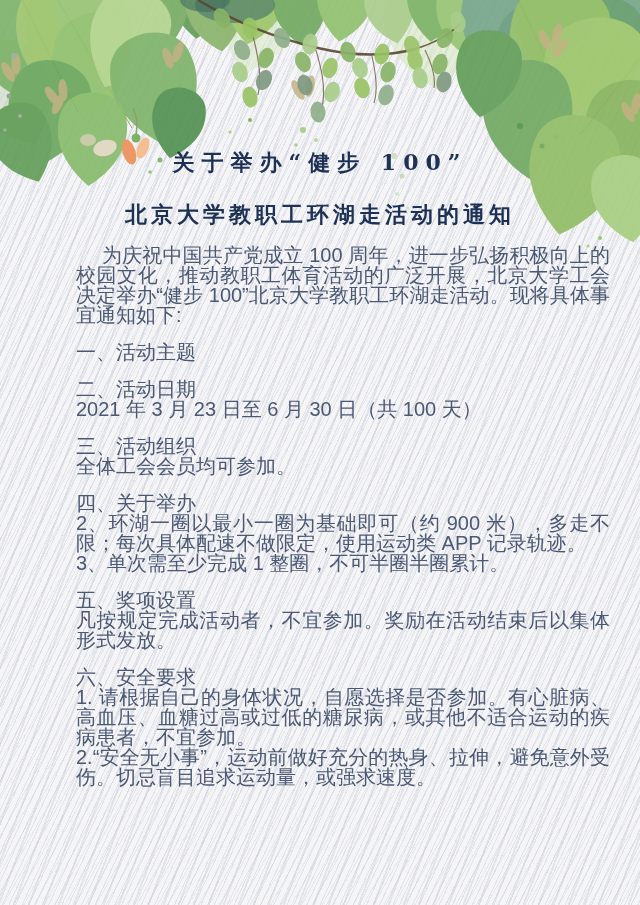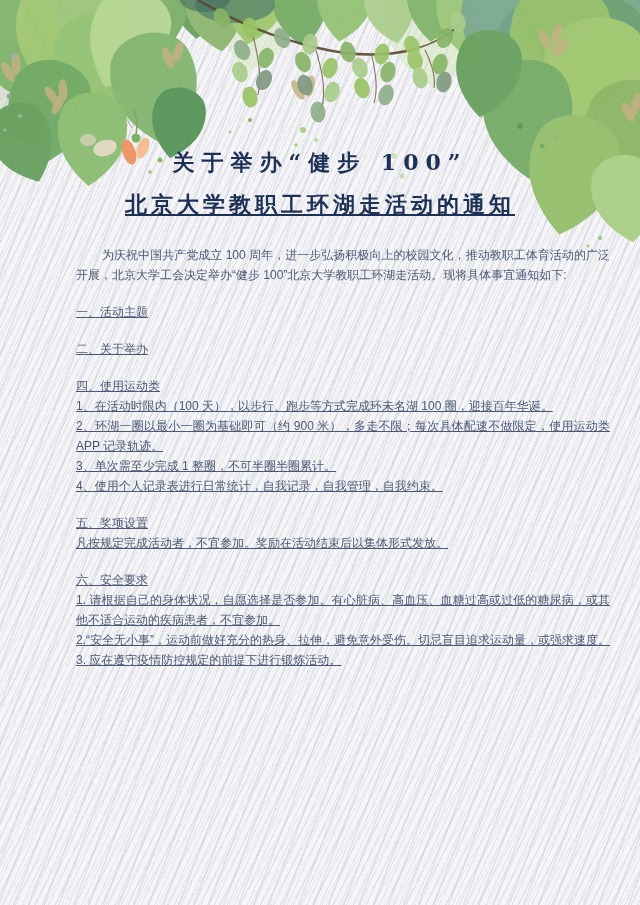--- a/index.html
+++ b/index.html
@@ -16,28 +16,28 @@
     font-family:"Liberation Sans","DejaVu Sans",sans-serif;
     padding-left:17px;
   }
   .foliage{position:absolute;top:0;left:0;width:640px;height:250px;pointer-events:none;}
   .title{
     position:absolute;left:0;width:640px;text-align:center;
     color:#1d3156;font-family:"DejaVu Serif","Liberation Serif",serif;
     font-weight:bold;font-size:22px;white-space:nowrap;
   }
   .title1{top:148px;letter-spacing:7px;}
-  .title2{top:190px;letter-spacing:4px;text-decoration:underline;}
+  .title2{top:200px;letter-spacing:4px;}
   .content{
     position:absolute;left:76px;top:245px;width:534px;
-    color:#4b5874;font-size:12px;line-height:20px;
+    color:#4b5874;font-size:20px;line-height:20px;
     text-align:justify;
   }
   .intro{margin:0 0 17px 0;text-indent:26px;}
-  .section{margin:0 0 17px 0;text-decoration:underline;}
+  .section{margin:0 0 17px 0;}
   .section:last-child{margin-bottom:0;}
   .heading,.line{margin:0;}
 </style>
 </head>
 <body>
 
 <div class="page">
 
   <svg class="foliage" viewBox="0 0 640 250" aria-hidden="true">
     <defs>
@@ -201,38 +201,40 @@
   <div class="title title2">北京大学教职工环湖走活动的通知</div>
 
   <div class="content">
     <p class="intro">为庆祝中国共产党成立 100 周年，进一步弘扬积极向上的校园文化，推动教职工体育活动的广泛开展，北京大学工会决定举办“健步 100”北京大学教职工环湖走活动。现将具体事宜通知如下:</p>
 
     <div class="section">
       <div class="heading">一、活动主题</div>
     </div>
 
     <div class="section">
-      <div class="heading">二、关于举办</div>
-    </div>
-
-
-    <div class="section">
-      <div class="heading">四、使用运动类</div>
-      <div class="line">1、在活动时限内（100 天），以步行、跑步等方式完成环未名湖 100 圈，迎接百年华诞。</div>
+      <div class="heading">二、活动日期</div>
+      <div class="line">2021 年 3 月 23 日至 6 月 30 日（共 100 天）</div>
+    </div>
+
+    <div class="section">
+      <div class="heading">三、活动组织</div>
+      <div class="line">全体工会会员均可参加。</div>
+    </div>
+
+    <div class="section">
+      <div class="heading">四、关于举办</div>
       <div class="line">2、环湖一圈以最小一圈为基础即可（约 900 米），多走不限；每次具体配速不做限定，使用运动类 APP 记录轨迹。</div>
       <div class="line">3、单次需至少完成 1 整圈，不可半圈半圈累计。</div>
-      <div class="line">4、使用个人记录表进行日常统计，自我记录，自我管理，自我约束。</div>
     </div>
 
     <div class="section">
       <div class="heading">五、奖项设置</div>
       <div class="line">凡按规定完成活动者，不宜参加。奖励在活动结束后以集体形式发放。</div>
     </div>
 
     <div class="section">
       <div class="heading">六、安全要求</div>
       <div class="line">1. 请根据自己的身体状况，自愿选择是否参加。有心脏病、高血压、血糖过高或过低的糖尿病，或其他不适合运动的疾病患者，不宜参加。</div>
       <div class="line">2.“安全无小事”，运动前做好充分的热身、拉伸，避免意外受伤。切忌盲目追求运动量，或强求速度。</div>
-      <div class="line">3. 应在遵守疫情防控规定的前提下进行锻炼活动。</div>
     </div>
   </div>
 
 </div>
 
 </body></html>

